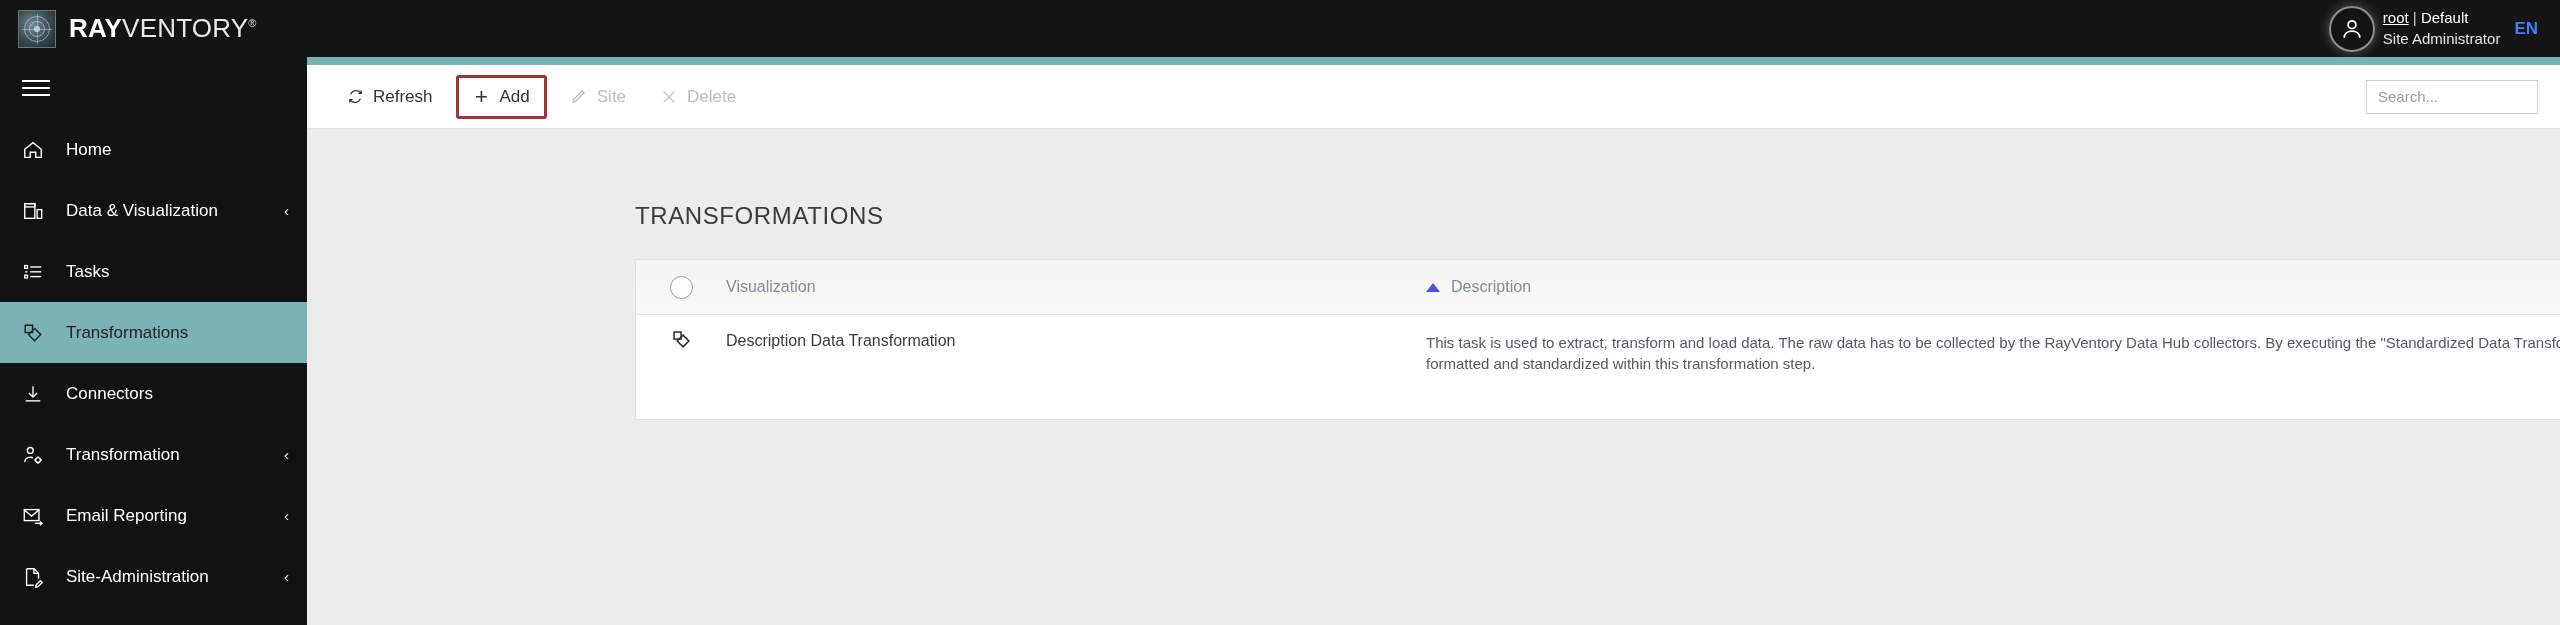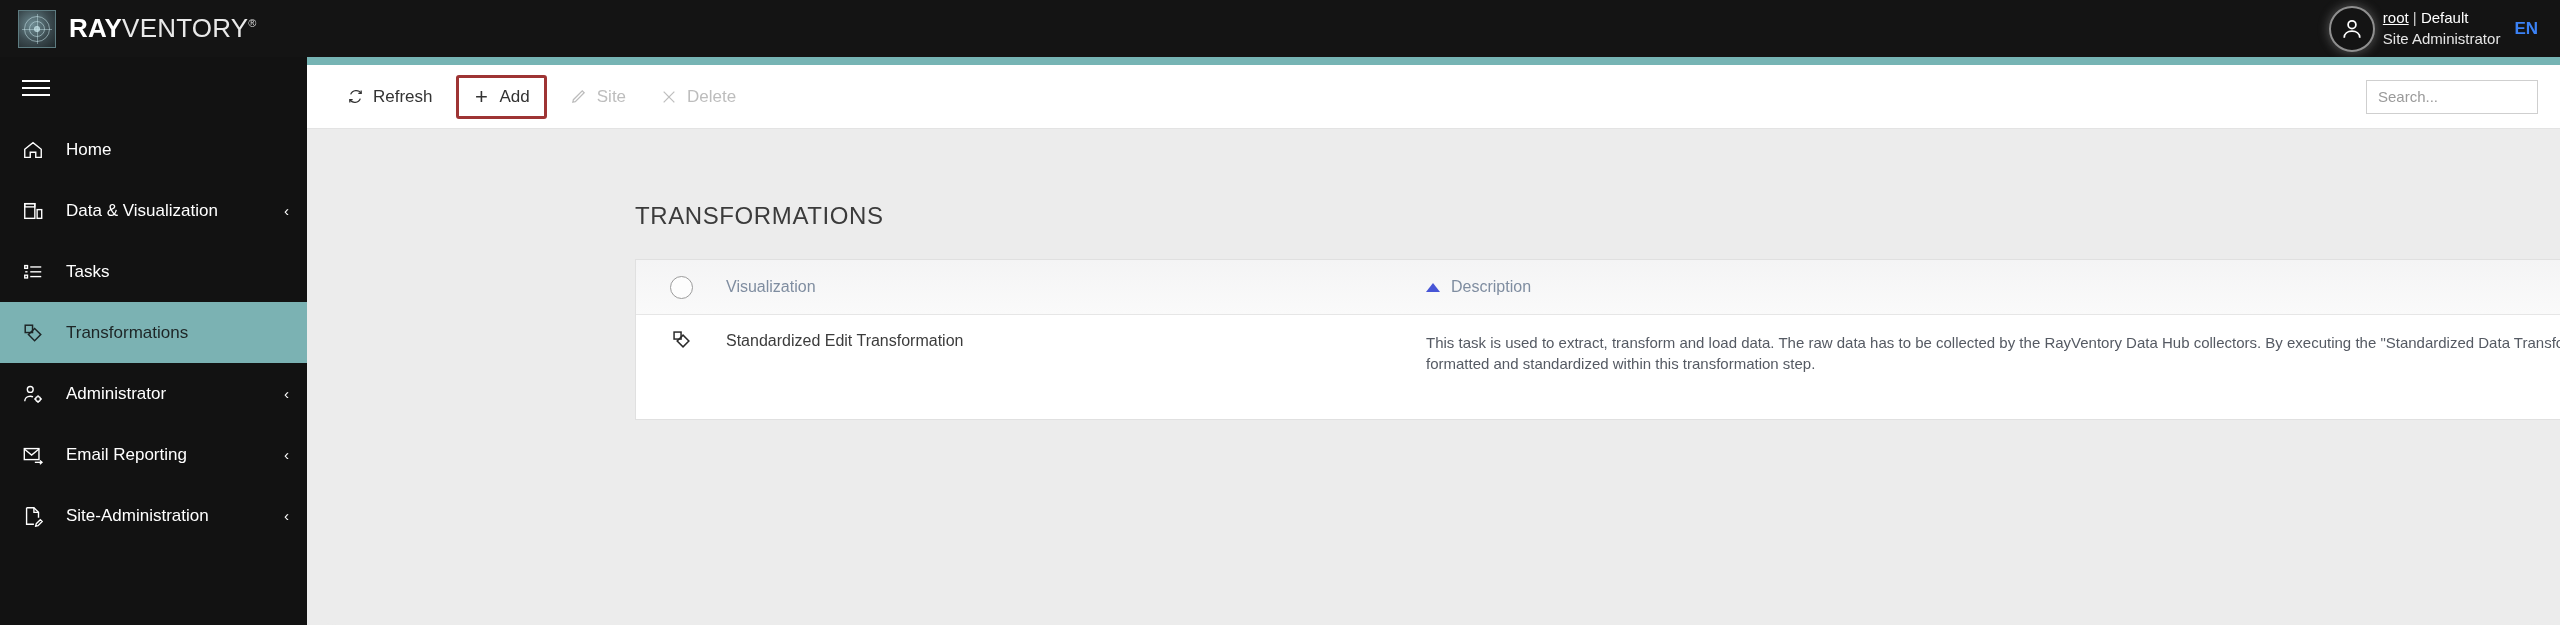--- a/index.html
+++ b/index.html
@@ -234,34 +234,44 @@
   <div class="nav-item active">
     <span class="nav-ico">
       <svg width="22" height="22" viewBox="0 0 24 24" fill="none" stroke="#1d2526" stroke-width="1.6">
         <rect x="3.5" y="3.5" width="8" height="8"></rect>
         <rect x="9" y="9" width="9.5" height="9.5" transform="rotate(45 13.75 13.75)"></rect>
       </svg>
     </span>
     <span class="nav-label">Transformations</span>
   </div>
 
+  <div class="nav-item">
+    <span class="nav-ico">
+      <svg width="22" height="22" viewBox="0 0 24 24" fill="none" stroke="#ffffff" stroke-width="1.5">
+        <line x1="12" y1="3.5" x2="12" y2="15"></line>
+          <path d="M7.5 10.8 12 15.4l4.5-4.6"></path>
+        <line x1="4" y1="19.5" x2="20" y2="19.5"></line>
+      </svg>
+    </span>
+    <span class="nav-label">Connectors</span>
+  </div>
 
   <div class="nav-item">
     <span class="nav-ico">
       <svg width="22" height="22" viewBox="0 0 24 24" fill="none" stroke="#ffffff" stroke-width="1.5">
         <circle cx="9" cy="7" r="3.2"></circle>
           <path d="M3 20c0-3.4 2.7-5.6 6-5.6 1.1 0 2.1.2 3 .7"></path>
         <circle cx="17.5" cy="17.5" r="2.6"></circle>
         <line x1="17.5" y1="13.3" x2="17.5" y2="14.6"></line>
           <line x1="17.5" y1="20.4" x2="17.5" y2="21.7"></line>
         <line x1="13.3" y1="17.5" x2="14.6" y2="17.5"></line>
           <line x1="20.4" y1="17.5" x2="21.7" y2="17.5"></line>
       </svg>
     </span>
-    <span class="nav-label">Administrator</span>
+    <span class="nav-label">Transformation</span>
     <span class="chev">‹</span>
   </div>
 
   <div class="nav-item">
     <span class="nav-ico">
       <svg width="22" height="22" viewBox="0 0 24 24" fill="none" stroke="#ffffff" stroke-width="1.5">
         <rect x="2.5" y="5" width="16" height="12"></rect>
           <path d="M2.5 5.5 10.5 12 18.5 5.5"></path>
         <line x1="14" y1="20" x2="21.5" y2="20"></line>
           <path d="M19.5 18 21.8 20 19.5 22"></path>
@@ -350,19 +360,19 @@
 
     <div class="grid-row">
       <div class="row-ico-cell">
         <span>
           <svg width="21" height="21" viewBox="0 0 24 24" fill="none" stroke="#2b2b2b" stroke-width="1.7">
             <rect x="3.5" y="3.5" width="8" height="8"></rect>
             <rect x="9" y="9" width="9.5" height="9.5" transform="rotate(45 13.75 13.75)"></rect>
           </svg>
         </span>
       </div>
-      <div class="row-name-cell">Standardized Edit Transformation</div>
+      <div class="row-name-cell">Description Data Transformation</div>
       <div class="row-desc-cell">This task is used to extract, transform and load data. The raw data has to be collected by the RayVentory Data Hub collectors. By executing the "Standardized Data Transformation" task, the data will be formatted and standardized within this transformation step.</div>
     </div>
 
     <div class="grid-foot"></div>
   </div>
 </div>
 
 </body></html>

